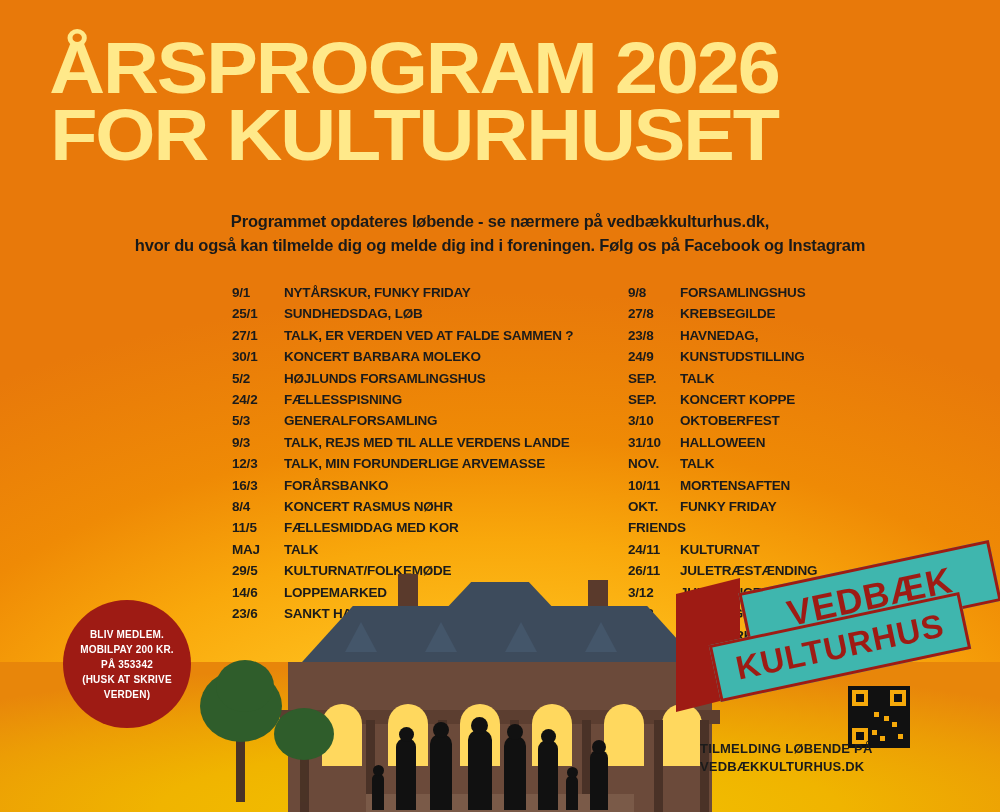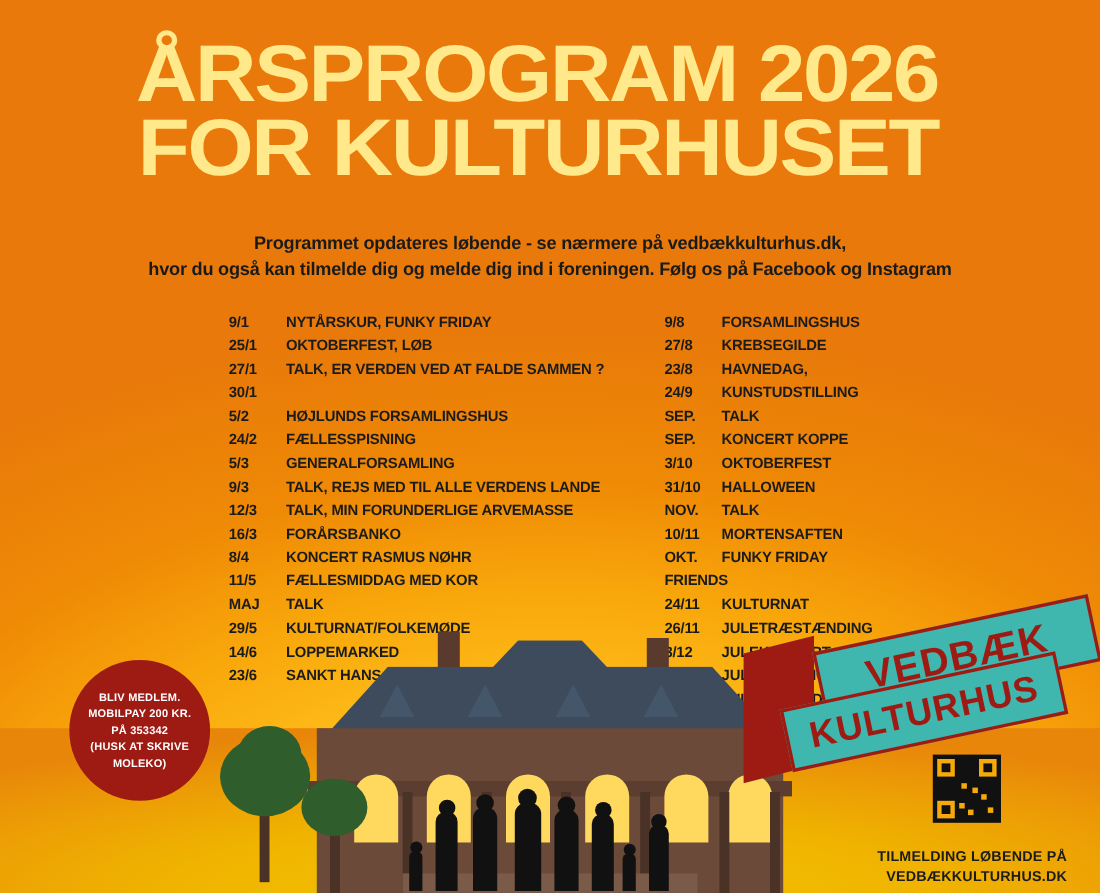--- a/index.html
+++ b/index.html
@@ -8,21 +8,21 @@
     font-family:"Liberation Sans", sans-serif;
     background:#f39c0c;
   }
   #poster{
     position:relative;width:1000px;height:812px;
     background:
       radial-gradient(ellipse 900px 520px at 50% 100%, #ffd84a 0%, #ffc21f 28%, #f9a80b 52%, #ef8a05 72%, #e8790a 100%);
     overflow:hidden;
   }
   
-  .title-wrap{position:absolute;left:0;top:34px;width:828px;text-align:right;}
+  .title-wrap{position:absolute;left:0;top:34px;width:828px;text-align:center;}
   .title{
     font-family:"Liberation Sans", sans-serif;
     font-weight:bold;
     font-size:73px;
     line-height:0.92;
     letter-spacing:-2px;
     color:#ffe98a;
     transform:scaleX(1.06);
   }
   .title .l2{display:block;}
@@ -31,21 +31,21 @@
     position:absolute;left:0;top:210px;width:1000px;text-align:center;
     color:#1a1a1a;font-size:16.5px;font-weight:bold;line-height:1.45;
     letter-spacing:-0.2px;
   }
   
   .cols{position:absolute;left:0;top:282px;width:1000px;}
   .col{position:absolute;top:0;}
   .col.left{left:208px;}
   .col.right{left:604px;}
   .row{display:flex;line-height:21.4px;font-size:13.5px;font-weight:bold;color:#1b1b1b;letter-spacing:-0.2px;}
-  .row .d{width:52px;flex:0 0 52px;}
+  .row .d{width:52px;flex:0 0 52px;margin-left:24px;}
   .row .t{flex:1;white-space:nowrap;}
   .row.friends .d{width:auto;flex:none;}
   
   .medlem{
     position:absolute;left:63px;top:600px;width:128px;height:128px;border-radius:50%;
     background:#9e1b14;color:#fff;display:flex;align-items:center;justify-content:center;
     text-align:center;font-size:10px;font-weight:bold;line-height:1.5;letter-spacing:0.2px;
   }
   
   .sky-ground{position:absolute;left:0;bottom:0;width:1000px;height:240px;}
@@ -90,21 +90,21 @@
   .banner .s1{left:66px;top:26px;width:250px;height:56px;font-size:36px;transform:rotate(-12deg);}
   .banner .s2{left:36px;top:78px;width:250px;height:52px;font-size:33px;transform:rotate(-12deg);}
   .banner .post{
     position:absolute;left:0;top:46px;width:64px;height:118px;background:#9e1b14;
     transform:skewY(-14deg);
   }
   
   .qr{position:absolute;left:848px;top:686px;width:62px;height:62px;background:#111;}
   .qr .q{position:absolute;background:#f5a90a;}
   .tilmeld{
-    position:absolute;left:700px;top:770px;width:270px;text-align:right;
+    position:absolute;left:700px;top:740px;width:270px;text-align:left;
     font-size:13px;font-weight:bold;color:#1b1b1b;line-height:1.35;letter-spacing:0.2px;
   }
 </style>
 </head>
 <body>
 
 <div id="poster">
 
   <div class="title-wrap">
     <div class="title"><span>ÅRSPROGRAM 2026</span>
@@ -118,28 +118,29 @@
   </div>
 
   <div class="cols">
     <div class="col left" id="col-left">
         <div class="row">
           <span class="d">9/1</span>
           <span class="t">NYTÅRSKUR, FUNKY FRIDAY</span>
         </div>
         <div class="row">
           <span class="d">25/1</span>
-          <span class="t">OKTOBERFEST, LØB</span>
+          <span class="t">SUNDHEDSDAG, LØB</span>
         </div>
         <div class="row">
           <span class="d">27/1</span>
           <span class="t">TALK, ER VERDEN VED AT FALDE SAMMEN ?</span>
         </div>
         <div class="row">
           <span class="d">30/1</span>
+          <span class="t">KONCERT BARBARA MOLEKO</span>
         </div>
         <div class="row">
           <span class="d">5/2</span>
           <span class="t">HØJLUNDS FORSAMLINGSHUS</span>
         </div>
         <div class="row">
           <span class="d">24/2</span>
           <span class="t">FÆLLESSPISNING</span>
         </div>
         <div class="row">
@@ -321,21 +322,21 @@
       <div class="head" style="left:592px;bottom:58px;width:14px;height:14px;"></div>
     </div>
   </div>
 
   <div class="medlem">
     <div>
       <div>BLIV MEDLEM.</div>
       <div>MOBILPAY 200 KR.</div>
       <div>PÅ 353342</div>
       <div>(HUSK AT SKRIVE</div>
-      <div>MOLEKO)</div>
+      <div>VERDEN)</div>
     </div>
   </div>
 
   <div class="banner">
     <div class="post"></div>
     <div class="slab s1">VEDBÆK</div>
     <div class="slab s2">KULTURHUS</div>
   </div>
 
   <div class="qr">

